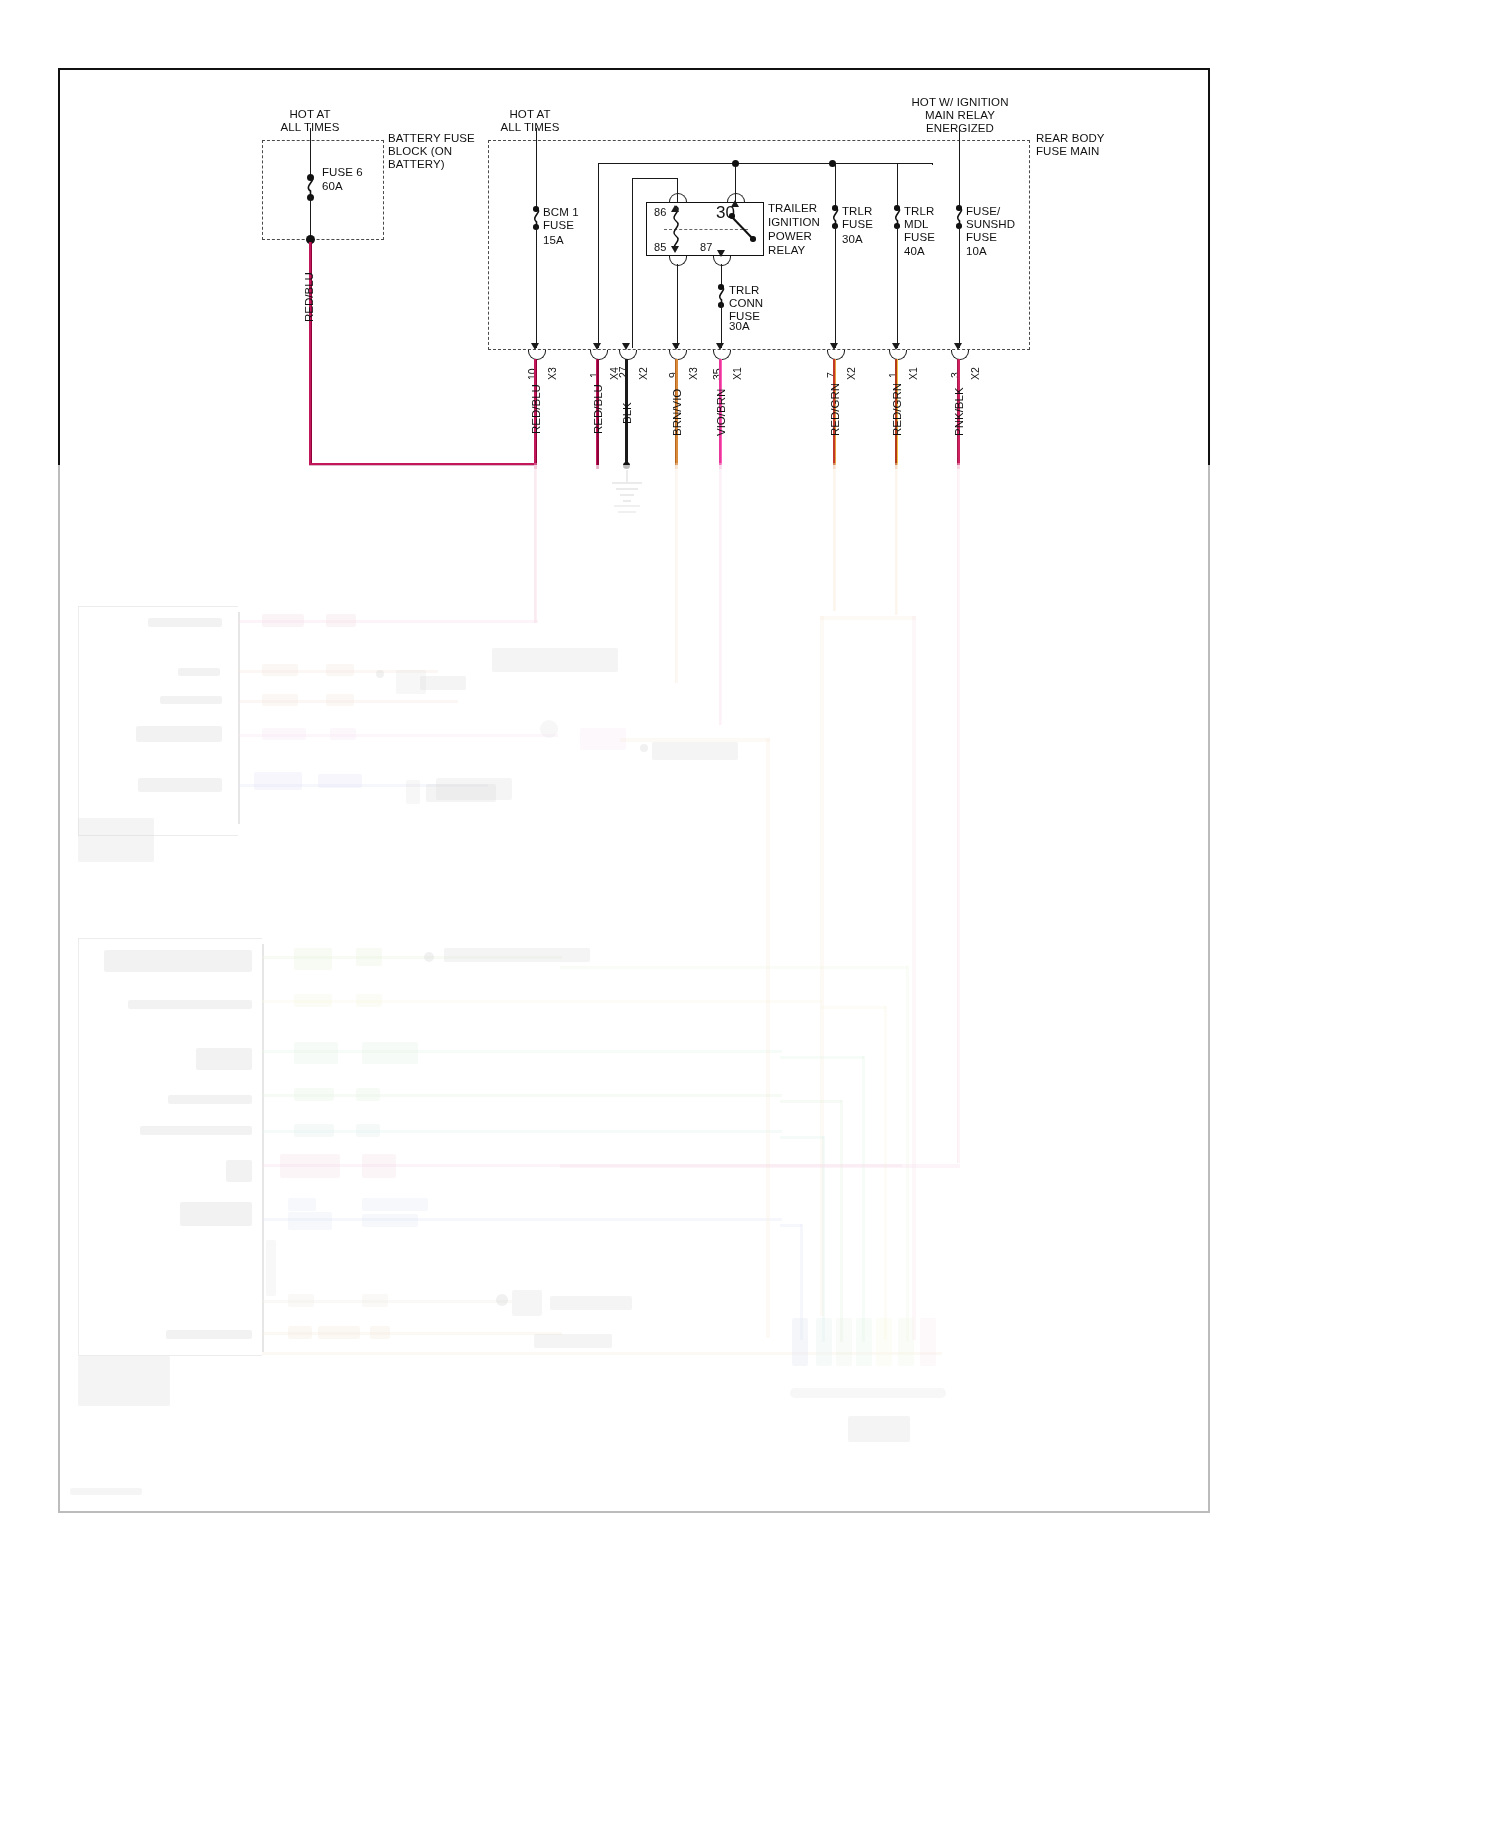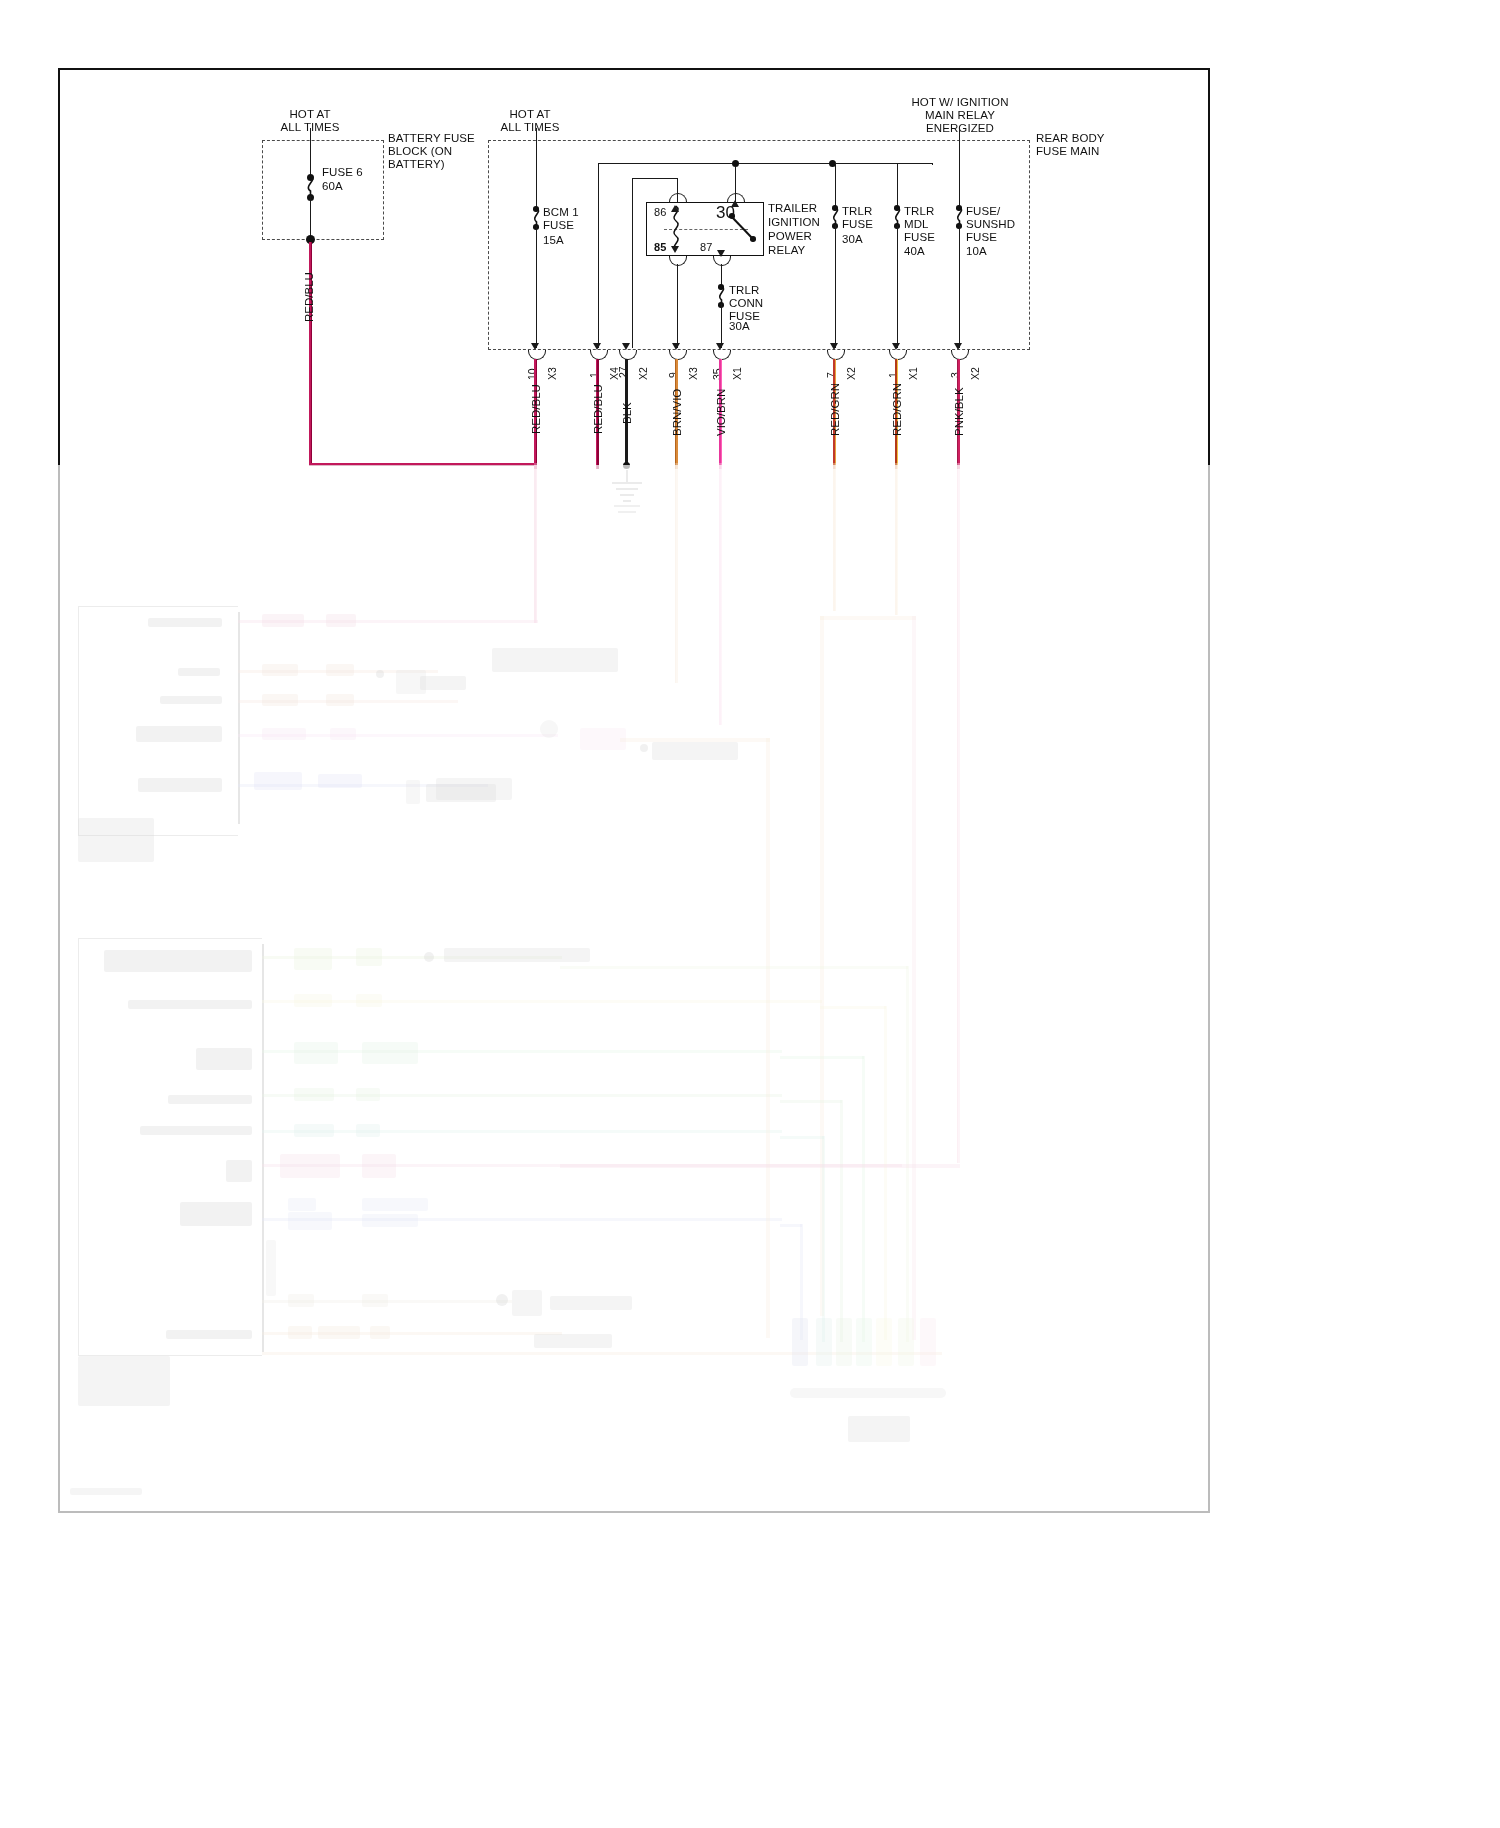--- a/index.html
+++ b/index.html
@@ -122,21 +122,21 @@
     <div class="wire" style="left:932px;top:163px;height:2px;"></div>
 
     <div class="wire" style="left:632px;top:178px;height:170px;"></div>
     <div class="hwire" style="left:632px;top:178px;width:46px;"></div>
     <div class="wire" style="left:677px;top:178px;height:26px;"></div>
 
     <div class="relay-box" style="left:646px;top:202px;width:118px;height:54px;"></div>
     <div class="relay-dash" style="left:664px;top:229px;width:84px;"></div>
 
     <div class="txt" style="left:654px;top:206px;font-size:11px;">86</div>
-    <div class="txt" style="left:654px;top:241px;font-size:11px;font-weight:bold;">85</div>
+    <div class="txt" style="left:654px;top:241px;font-size:11px;">85</div>
     <div class="txt" style="left:716px;top:206px;font-size:17px;">30</div>
     <div class="txt" style="left:700px;top:241px;font-size:11px;">87</div>
 
     <svg class="fuse" style="left:668px;top:206px;" width="16" height="46" viewBox="0 0 16 46">
       <path d="M8,0 C15,5 1,10 8,15 C15,20 1,25 8,30 C15,35 1,40 8,45" fill="none" stroke="#111" stroke-width="1.5"></path>
       <path d="M8,0 L8,2" stroke="#111" stroke-width="1.5"></path>
     </svg>
 
     <div class="arrow-up" style="left:671px;top:205px;"></div>
     <div class="arrow-dn" style="left:671px;top:246px;"></div>

